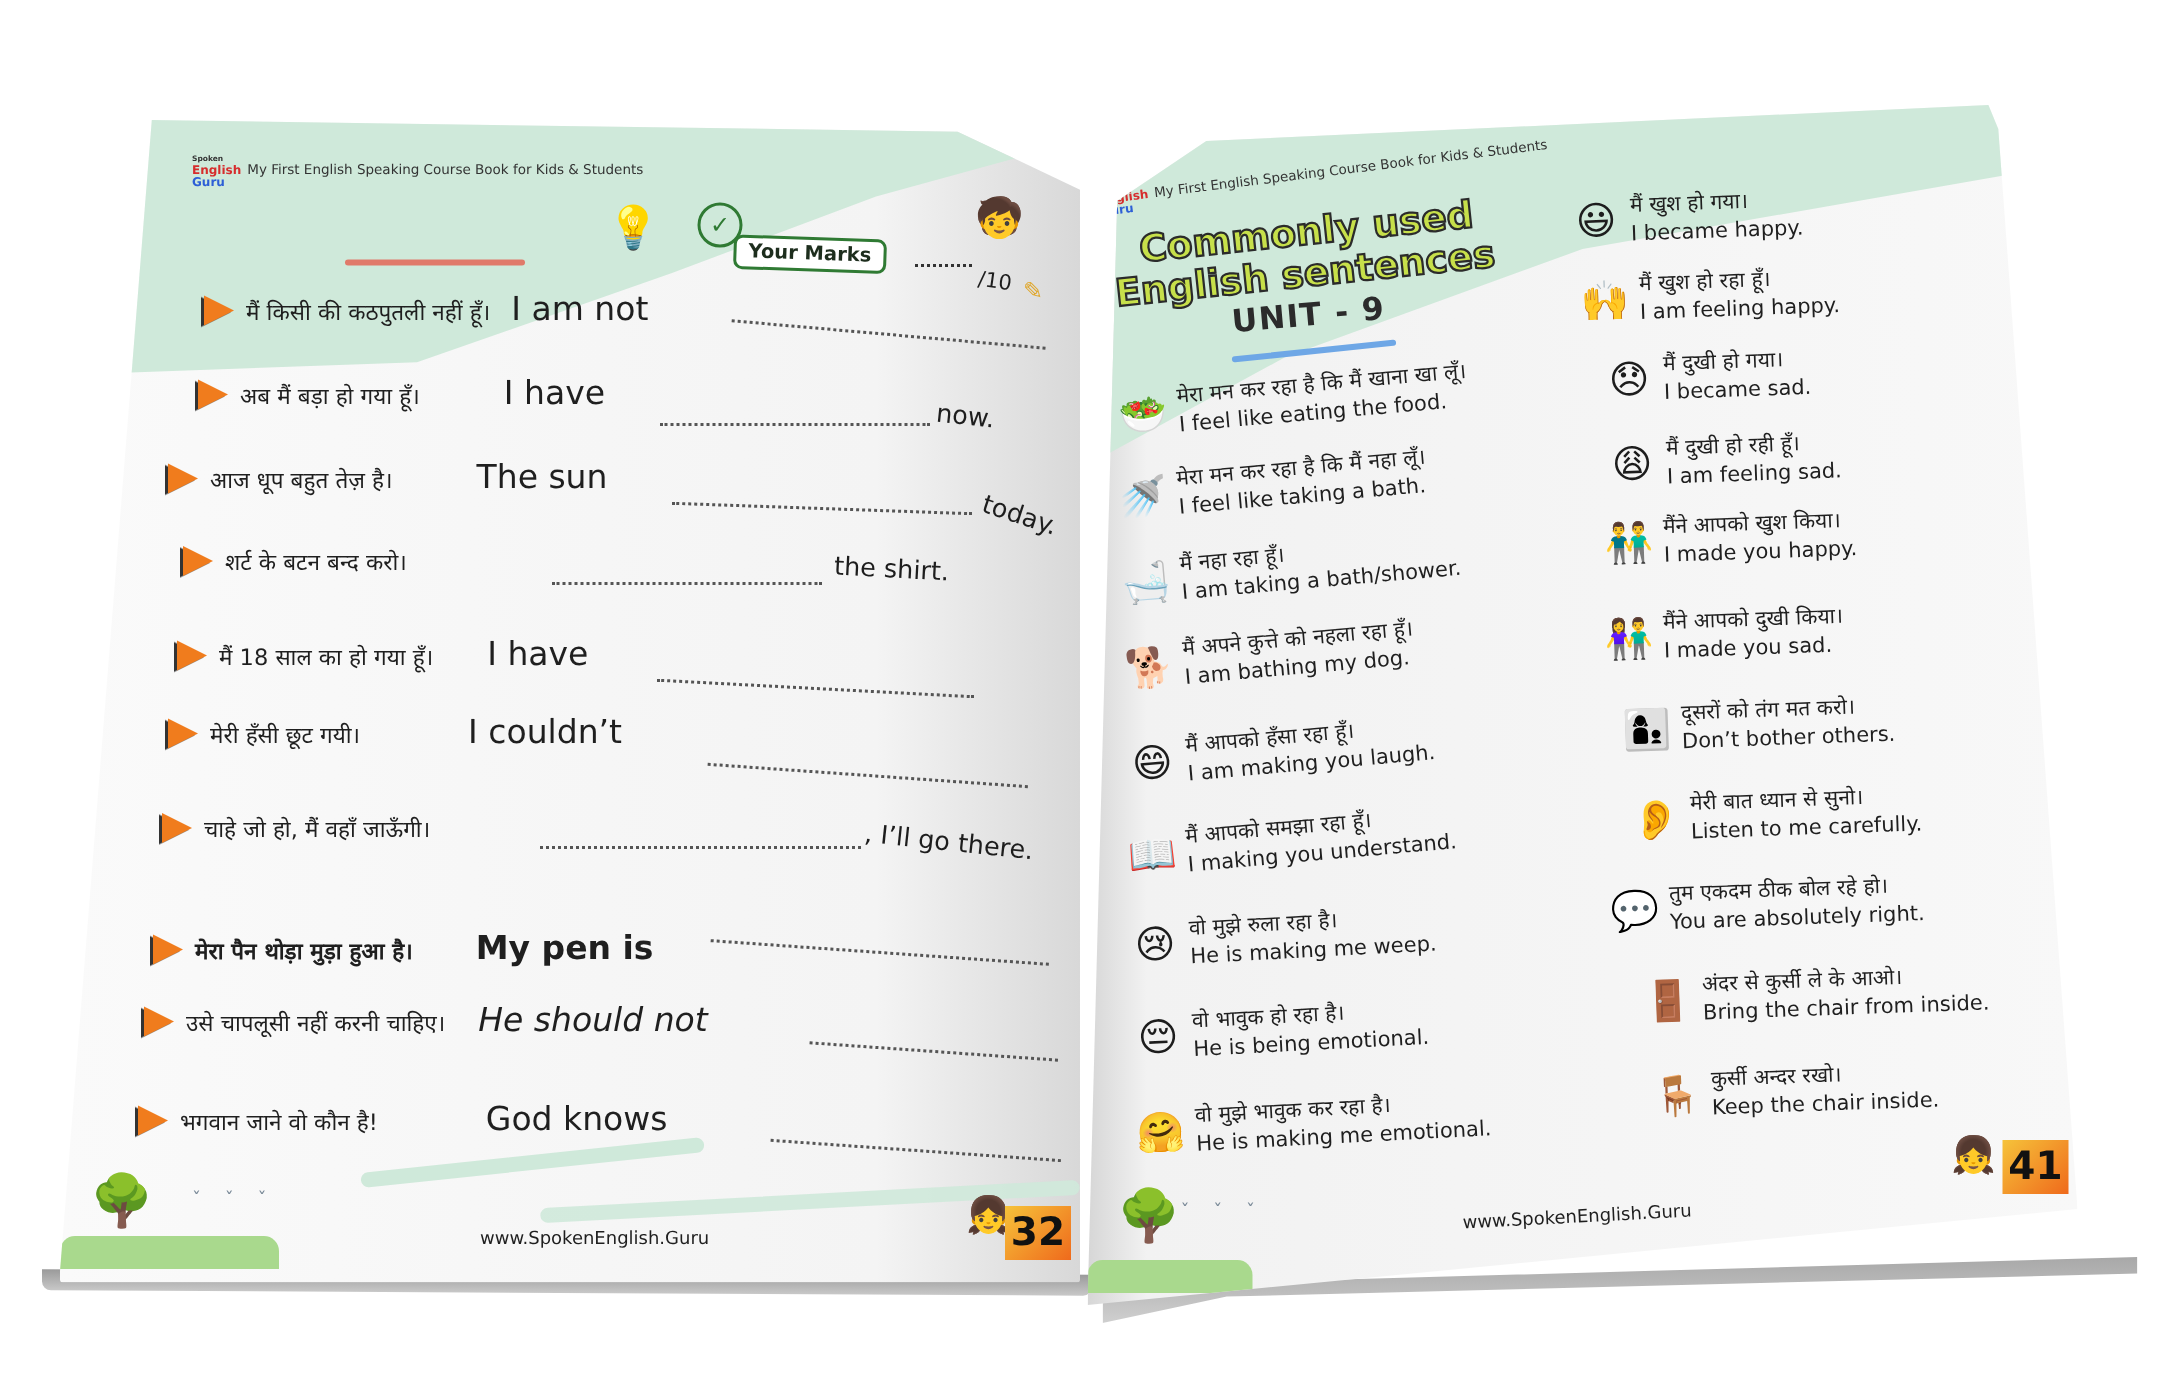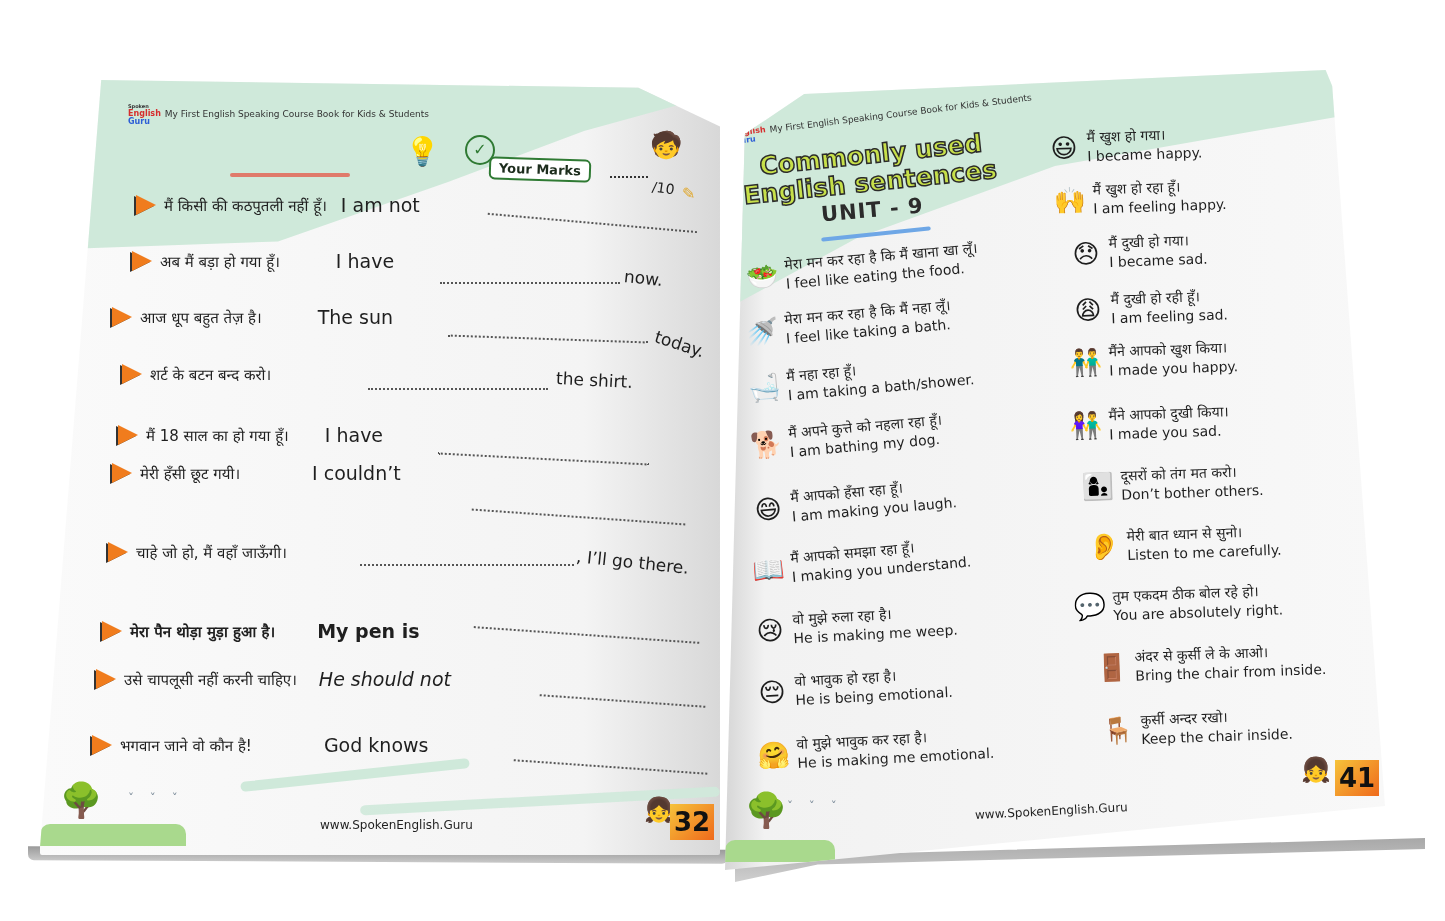--- a/index.html
+++ b/index.html
@@ -29,21 +29,21 @@
   .marks-check{position:absolute;left:425px;top:55px;width:26px;height:26px;border:2px solid #2f7a33;border-radius:50%;color:#2f7a33;font-size:16px;text-align:center;line-height:26px;}
   .marks-box{position:absolute;left:449px;top:78px;padding:2px 8px;border:2.5px solid #2f7a33;border-radius:6px;font-weight:bold;font-size:13px;color:#1d2d1d;background:#fff;transform:rotate(2deg);}
   .marks-dots{position:absolute;left:570px;top:96px;width:38px;border-bottom:2px dotted #333;}
   .marks-total{position:absolute;left:612px;top:100px;font-size:14px;transform:rotate(8deg);}
   .kid-desk{position:absolute;left:610px;top:50px;font-size:26px;}
   .pencil{position:absolute;left:642px;top:104px;font-size:16px;color:#e0a72b;}
   
   .row{position:absolute;display:flex;align-items:center;white-space:nowrap;}
   .arrow{width:0;height:0;border-top:10px solid transparent;border-bottom:10px solid transparent;border-left:20px solid #f07c1d;filter:drop-shadow(-2px 1px 0 #333);margin-right:8px;}
   .hi{font-size:15px;color:#1f1f1f;}
-  .en{font-size:19px;color:#1f1f1f;}
+  .en{font-size:22px;color:#1f1f1f;}
   .blank{display:inline-block;border-bottom:2px dotted #555;height:14px;}
   .tail{font-size:17px;}
   
   .title-common{position:absolute;font-weight:bold;font-size:25px;color:#c7e04a;-webkit-text-stroke:1.5px #2b2b2b;line-height:26px;transform:rotate(-6deg);}
   .unit{position:absolute;font-weight:bold;font-size:21px;color:#2b2b2b;transform:rotate(-5deg);letter-spacing:1px;}
   .unit-line{position:absolute;width:110px;height:4px;background:#6ea7e6;border-radius:3px;transform:rotate(-6deg);}
   
   .sent{position:absolute;display:flex;align-items:center;gap:6px;}
   .sent .pic{width:34px;height:40px;display:flex;align-items:center;justify-content:center;font-size:26px;}
   .sent .txt{display:flex;flex-direction:column;line-height:19px;}
@@ -119,21 +119,21 @@
     <div class="blank" style="position:absolute;left:328px;top:294px;width:180px;"></div>
     <div class="tail" style="position:absolute;left:516px;top:290px;transform:rotate(3deg);">the shirt.</div>
 
     <div class="row" style="left:78px;top:344px;justify-content:center;">
       <span class="arrow"></span>
       <span class="hi">मैं 18 साल का हो गया हूँ।</span>
       <span class="en" style="margin-left:36px;">I have</span>
     </div>
     <div class="blank" style="position:absolute;left:398px;top:364px;width:212px;transform:rotate(3deg);"></div>
 
-    <div class="row" style="left:72px;top:382px;">
+    <div class="row" style="left:72px;top:396px;">
       <span class="arrow"></span>
       <span class="hi">मेरी हँसी छूट गयी।</span>
       <span class="en" style="margin-left:72px;">I couldn’t</span>
     </div>
     <div class="blank" style="position:absolute;left:432px;top:422px;width:214px;transform:rotate(4deg);"></div>
 
     <div class="row" style="left:68px;top:462px;">
       <span class="arrow"></span>
       <span class="hi">चाहे जो हो, मैं वहाँ जाऊँगी।</span>
     </div>

